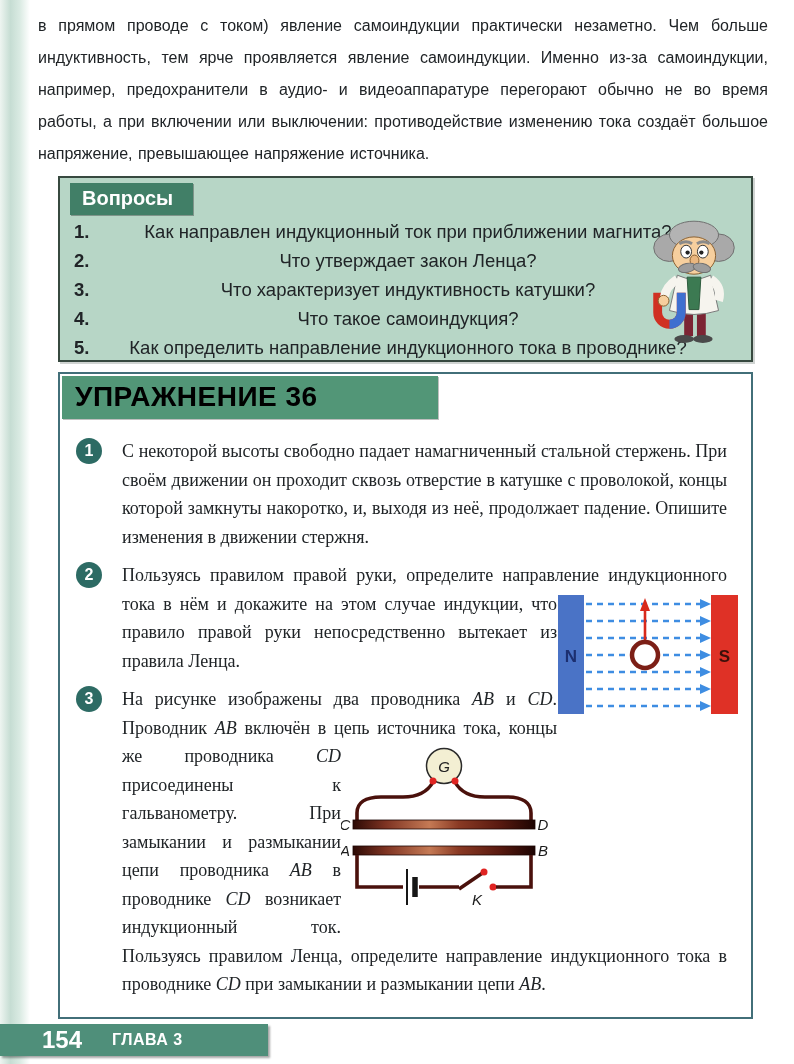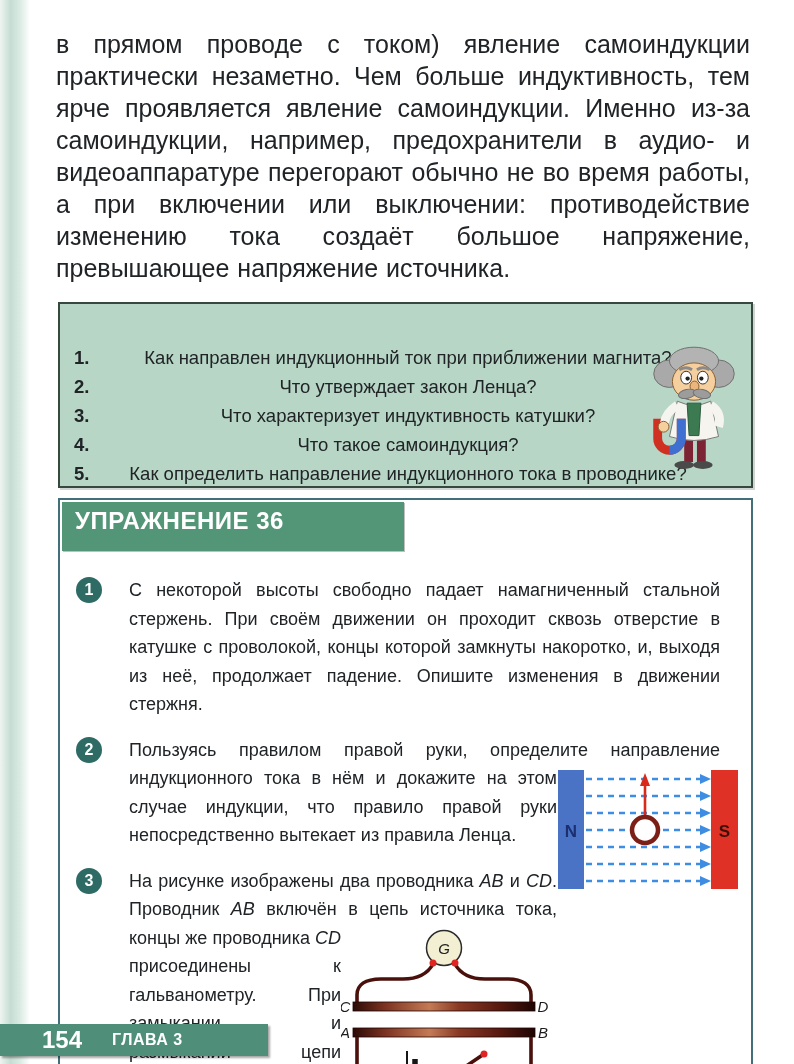--- a/index.html
+++ b/index.html
@@ -9,21 +9,21 @@
     background:#ffffff; color:var(--text_color,#202427);
     font-family:"Liberation Sans", sans-serif;
   }
   .binding-strip{
     position:absolute; left:0; top:0; bottom:0; width:30px;
     background:linear-gradient(to right,#eef5f1 0%, var(--binding_strip,#c6ddd3) 35%, #d9eae2 65%, #ffffff 100%);
   }
   .content{ position:absolute; left:38px; top:10px; width:730px; }
 
   .intro{
-    margin:18px; font-size:25px; line-height:32px; text-align:justify;
+    margin:0; font-size:16px; line-height:32px; text-align:justify;
     hyphens:auto; -webkit-hyphens:auto; word-spacing:1px;
   }
 
   
   .q-box{
     position:relative; margin:6px 0 0 20px; width:695px; height:186px;
     background:var(--questions_box_bg,#b7d6c6);
     border:2px solid var(--questions_box_border,#37493f);
     box-shadow:2px 2px 0 rgba(40,60,50,.22);
     padding:42px 40px 0 14px;
@@ -40,34 +40,34 @@
   .scientist{ position:absolute; right:3px; bottom:2px; width:108px; height:144px; }
 
   
   .ex-box{
     margin:10px 0 0 20px; width:695px;
     border:2px solid var(--exercise_border,#426f79);
     background:#fff; padding:2px 14px 8px 2px;
   }
   .ex-header{
     display:inline-block; background:var(--exercise_header_bg,#529677);
-    color:#ffffff; font-weight:bold; font-size:24px; letter-spacing:.5px;
-    padding:5px 120px 16px 13px; margin:0 0 8px 0;
+    color:#000000; font-weight:bold; font-size:28px; letter-spacing:.5px;
+    padding:5px 120px 6px 13px; margin:0 0 8px 0;
     box-shadow:1px 1px 0 rgba(0,0,0,.25);
   }
   .ex-item{
     position:relative; padding-left:50px; margin-bottom:6px;
     font-size:18px; line-height:28.5px;
   }
   .ex-num{
     position:absolute; left:14px; top:1px; width:26px; height:26px;
     border-radius:50%; background:var(--number_circle_bg,#2d6b64);
     color:#fff; font-size:16px; font-weight:bold; text-align:center; line-height:26px;
   }
-  .ex-p{ margin:17px; text-align:justify; hyphens:auto; -webkit-hyphens:auto; }
+  .ex-p{ margin:10px; text-align:justify; hyphens:auto;font-family:Liberation Serif, serif; -webkit-hyphens:auto; }
   .ex-p + .ex-p{ margin-top:0; }
 
   .fig-float{ float:right; }
   .fig2{ width:192px; height:167px; shape-outside:inset(29px 0 0 10px); margin-right:-2px; }
   .fig2 svg{ display:block; margin:31px 0 0 10px; }
   .fig3{ width:218px; height:230px; shape-outside:inset(57px 0 0 8px); margin-right:-4px; }
   .fig3 svg{ display:block; margin:60px 0 0 8px; }
 
   
   .footer-bar{
@@ -101,20 +101,21 @@
 </head>
 <body>
 
 <div class="binding-strip"></div>
 
 <div class="content">
 
   <p class="intro">в прямом проводе с током) явление самоиндукции практически незаметно. Чем больше индуктивность, тем ярче проявляется явление самоиндукции. Именно из-за самоиндукции, например, предохранители в аудио- и видеоаппаратуре перегорают обычно не во время работы, а при включении или выключении: противодействие изменению тока создаёт большое напряжение, превышающее напряжение источника.</p>
 
   <div class="q-box">
+    <div class="q-tab">Вопросы</div>
 
     <div class="q-row">
       <span class="q-num">1.</span>
       <span class="q-text">Как направлен индукционный ток при приближении магнита?</span>
     </div>
     <div class="q-row">
       <span class="q-num">2.</span>
       <span class="q-text">Что утверждает закон Ленца?</span>
     </div>
     <div class="q-row">

